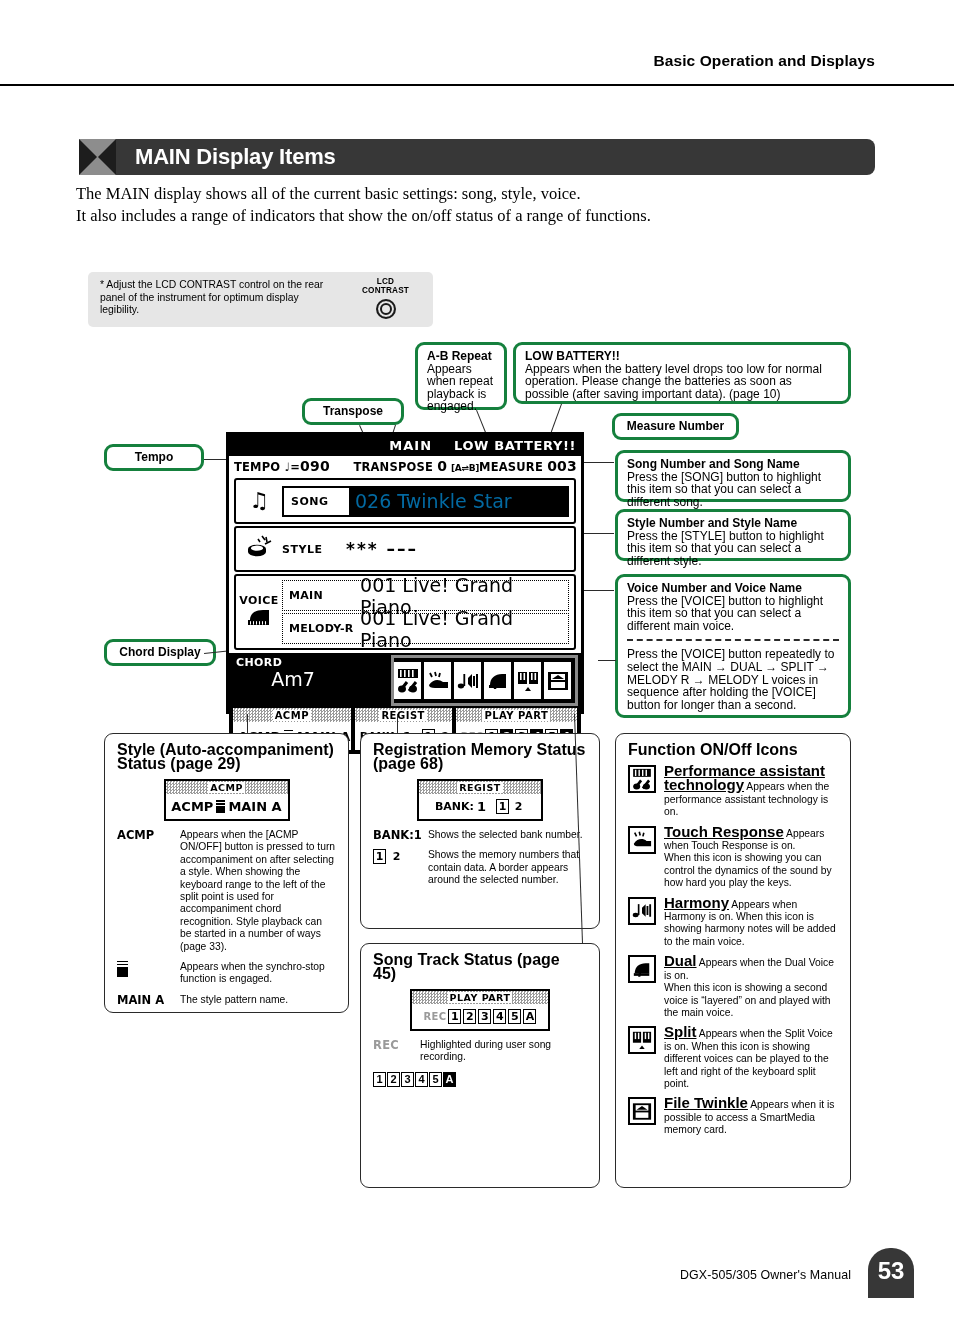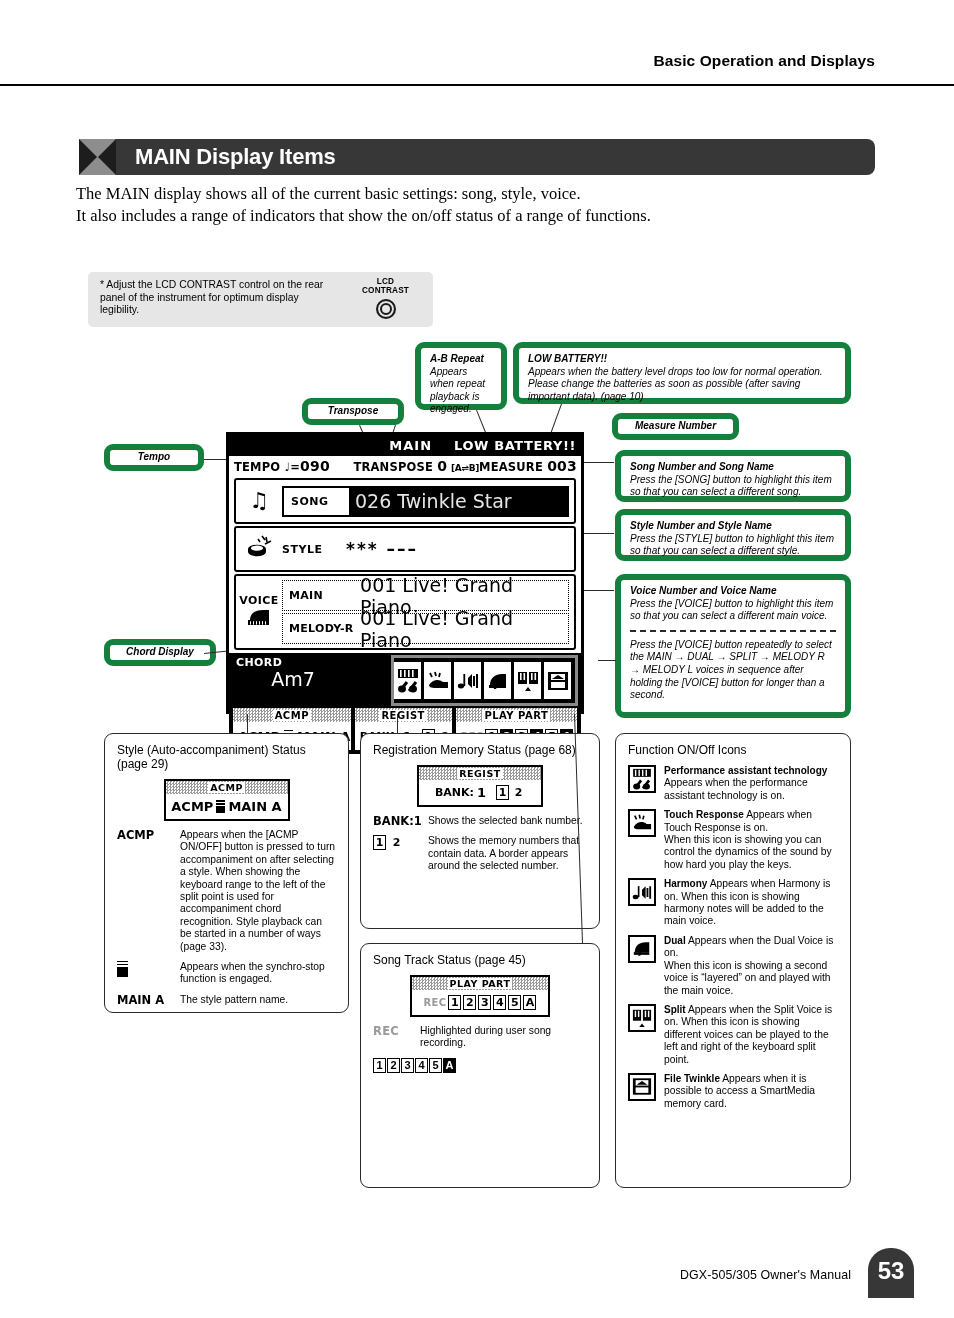--- a/index.html
+++ b/index.html
@@ -64,23 +64,23 @@
   }
   .knob-label{ font-size:8.2px; font-weight:bold; line-height:9px; letter-spacing:.2px; }
   .knob {
     width:20px; height:20px; margin:4px auto 0; border-radius:50%;
     border:2px solid #1a1a1a; background:#e6e6e6;
     box-shadow: inset 0 0 0 2px #e6e6e6, inset 0 0 0 4px #1a1a1a;
   }
 
   
   .cal {
-    position:absolute; border:6px solid #15803d; border-radius:9px;
+    position:absolute; border:3px solid #15803d; border-radius:9px;
     background:#fff; padding:5px 9px 6px 9px;
-    font-size:10px; line-height:12.6px;font-style:italic;
+    font-size:12px; line-height:12.6px;
   }
   .cal .t { font-weight:bold; display:block; }
   .cal.center { display:flex; align-items:center; justify-content:center; padding:0 9px; font-weight:bold; }
 
   
   .lead { position:absolute; background:#2b2b2b; transform-origin:0 0; height:1px; }
 
   
   .lcd {
     position:absolute; left:226px; top:432px; width:358px; height:282px;
@@ -110,21 +110,21 @@
     display:flex; align-items:center; height:46px;
   }
   .lcd-box .ico { width:46px; text-align:center; font-size:22px; line-height:1; }
   .lcd-field {
     border:2px solid #000; height:31px; display:flex; align-items:center;
     font-size:11px; font-weight:bold; letter-spacing:.5px; padding-left:7px;
     flex:1; margin-right:5px;
   }
   .lcd-field .lab { width:58px; }
   .lcd-field .val {
-    flex:1; background:#000; color:#e5e5e5; height:27px; display:flex; align-items:center;
+    flex:1; background:#000; color:#0369a1; height:27px; display:flex; align-items:center;
     padding-left:6px; font-size:19px; font-weight:normal; letter-spacing:0;
     margin-right:-0px;
   }
   .lcd-style-row { flex:1; display:flex; align-items:center; font-size:11px; font-weight:bold; letter-spacing:.5px; }
   .lcd-style-row .lab { width:64px; }
   .lcd-style-row .val { font-size:17px; letter-spacing:2px; }
 
   .voice-box { height:76px; align-items:stretch; }
   .voice-left { width:46px; display:flex; flex-direction:column; align-items:center; justify-content:center; }
   .voice-vlabel { font-size:11px; font-weight:bold; letter-spacing:.4px; margin-bottom:2px; }
@@ -170,21 +170,21 @@
   }
   .trk.noborder { border:1.5px solid transparent; }
   .trk.inv { background:#000; color:#fff; }
   .rec-dim { color:#9a9a9a; font-size:10px; letter-spacing:.3px; }
 
   
   .panel {
     position:absolute; border:1px solid #2a2a2a; border-radius:9px; background:#fff;
     padding:9px 12px 10px 12px;
   }
-  .panel h4 { margin:0 0 8px 0; font-size:12px; line-height:14px; font-weight:normal; }
+  .panel h4 { margin:0 0 8px 0; font-size:16px; line-height:14px; font-weight:bold; }
   .mini-lcd {
     border:2px solid #000; width:126px; margin:0 auto 8px auto; background:#fff;
   }
   .mini-hdr {
     height:13px; background: repeating-conic-gradient(#9a9a9a 0% 25%, #ffffff 0% 50%) 0 0/3px 3px;
     display:flex; align-items:center; justify-content:center;
     font-size:9.5px; font-weight:bold; letter-spacing:.5px;
     font-family:"DejaVu Sans", sans-serif;
   }
   .mini-hdr span { background:#fff; padding:0 2px; }
@@ -197,21 +197,21 @@
   .defrow .k.w { width:56px; }
   .defrow .d { flex:1; }
 
   
   .fn-item { display:flex; gap:8px; margin-bottom:7px; }
   .fn-ico {
     flex:0 0 auto; width:28px; height:28px; border:2px solid #000; background:#fff;
     display:flex; align-items:center; justify-content:center;
   }
   .fn-txt { flex:1; font-size:10.3px; line-height:12.4px; }
-  .fn-txt b { font-size:10px; }
+  .fn-txt b { font-size:15px;text-decoration:underline; }
 
   .dash-sep { border-top:2px dashed #2a2a2a; margin:7px 0 7px 0; }
 
   
   .footer-txt {
     position:absolute; right:103px; bottom:36px; font-size:12.4px; letter-spacing:.1px;
   }
   .pagetab {
     position:absolute; right:40px; bottom:20px; width:46px; height:50px;
     background:#373737; border-radius:22px 22px 0 0;

